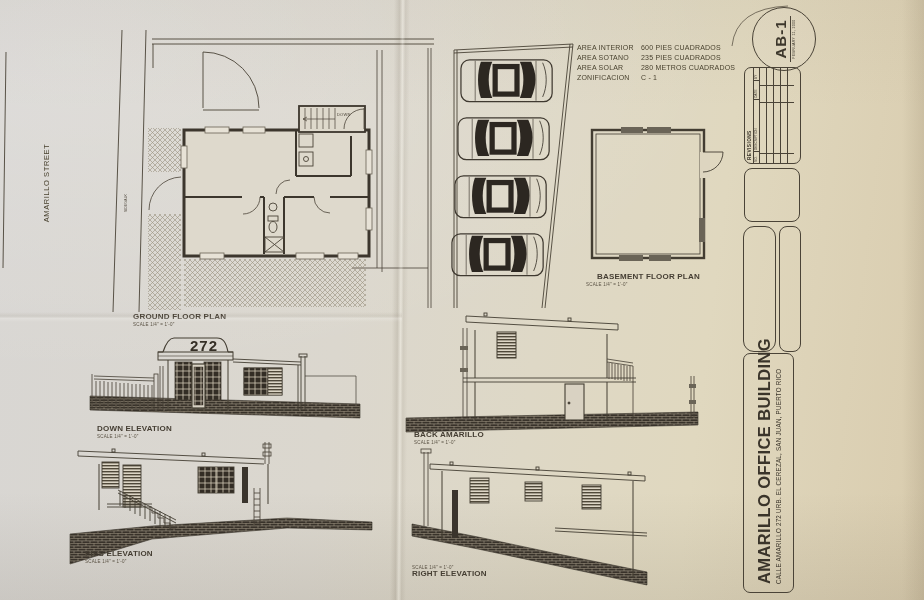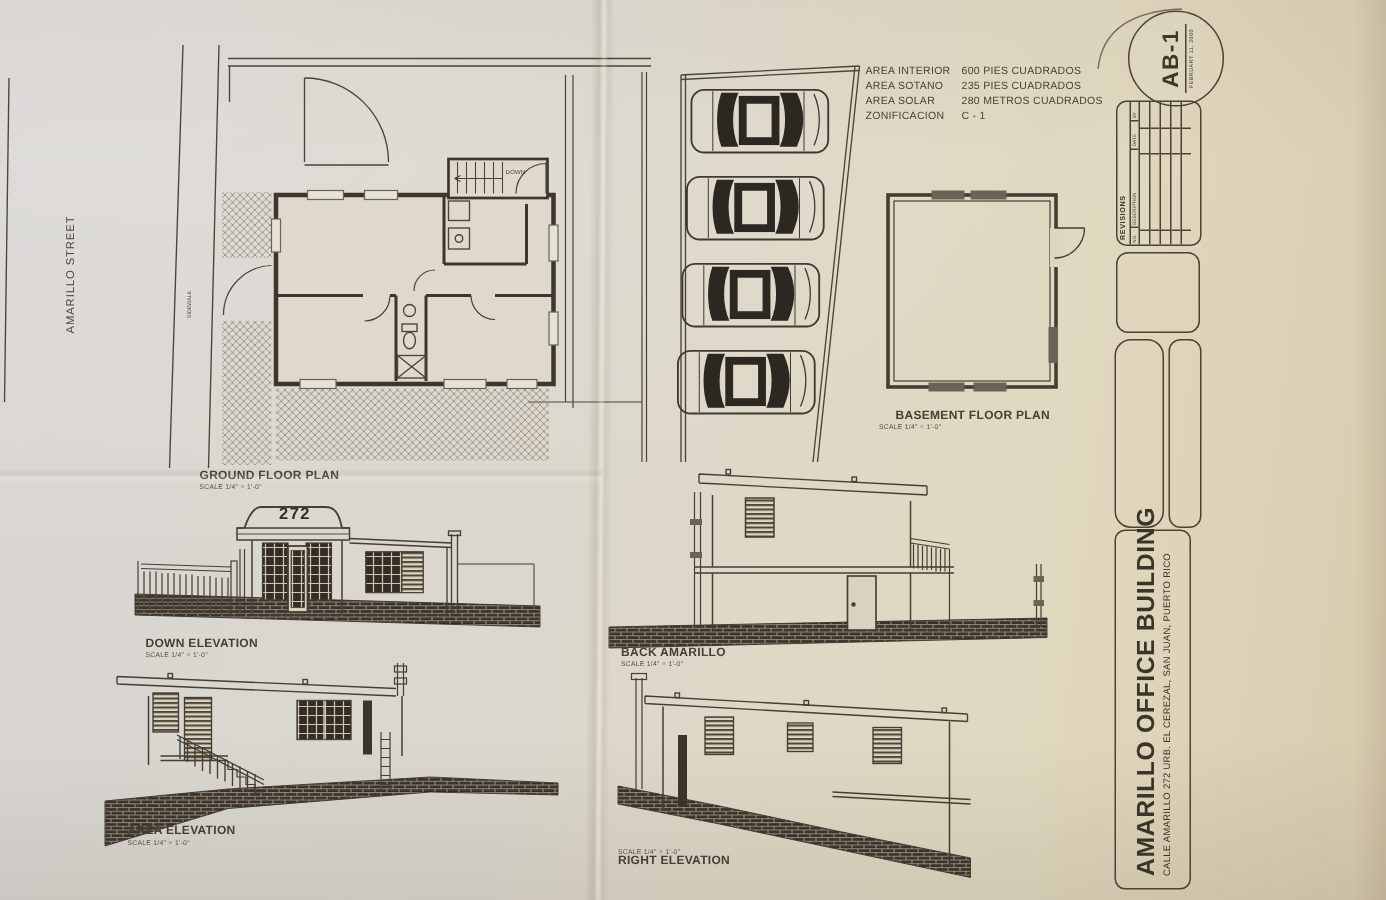--- a/index.html
+++ b/index.html
@@ -17,21 +17,21 @@
     background:linear-gradient(180deg, rgba(0,0,0,0), rgba(110,100,82,.10) 40%, rgba(255,255,252,.18) 65%, rgba(0,0,0,0));}
   .paper-edge{position:absolute;right:0;top:0;width:22px;height:600px;pointer-events:none;
     background:linear-gradient(90deg, rgba(0,0,0,0), rgba(130,115,88,.18));}
   svg{position:absolute;overflow:visible;}
   .lbl{position:absolute;color:#453e33;font-weight:600;letter-spacing:.2px;font-size:8px;white-space:nowrap;}
   .scale{position:absolute;color:#5a5244;font-weight:400;font-size:4.5px;letter-spacing:.2px;white-space:nowrap;}
   .tiny{position:absolute;color:#4a4337;font-size:4px;letter-spacing:.2px;white-space:nowrap;}
   .rot{position:absolute;transform:rotate(-90deg);transform-origin:0 0;}
   .street-lbl{width:90px;height:16px;font-size:7.5px;letter-spacing:.6px;color:#49422f;text-align:center;}
   .sidewalk-lbl{width:26px;height:8px;font-size:3.5px;color:#4a4337;}
-  .house-no{position:absolute;left:186px;top:337px;width:32px;text-align:left;font-size:11px;font-weight:700;color:#352f26;letter-spacing:1px;}
+  .house-no{position:absolute;left:186px;top:337px;width:32px;text-align:right;font-size:15px;font-weight:700;color:#352f26;letter-spacing:1px;}
   
   .area-info{position:absolute;left:577px;top:43px;font-size:7px;line-height:10px;color:#49422f;letter-spacing:.2px;}
   .area-row{display:flex;}
   .area-row .al{width:64px;}
   
   .seal{left:752px;top:71px;width:62px;height:62px;border:1.4px solid #4a4337;border-radius:50%;
     display:flex;flex-direction:column;align-items:center;justify-content:center;color:#3d372c;background:rgba(255,255,250,.06);}
   .seal .num{font-size:15px;font-weight:700;letter-spacing:1px;border-bottom:1.2px solid #4a4337;padding:0 3px 1px;}
   .seal .date{font-size:3.6px;margin-top:1.5px;letter-spacing:.3px;}
   .rev{left:744px;top:164px;width:95px;height:55px;border:1.3px solid #4a4337;border-radius:7px;color:#3d372c;overflow:hidden;}
@@ -344,21 +344,21 @@
 
   <div class="lbl" style="left:586px;top:272px;margin-left:11px;">BASEMENT FLOOR PLAN</div>
   <div class="scale" style="left:586px;top:282px;">SCALE 1/4" = 1'-0"</div>
 
   <div class="lbl" style="left:97px;top:424px;">DOWN ELEVATION</div>
   <div class="scale" style="left:97px;top:434px;">SCALE 1/4" = 1'-0"</div>
 
   <div class="lbl" style="left:414px;top:430px;">BACK AMARILLO</div>
   <div class="scale" style="left:414px;top:440px;">SCALE 1/4" = 1'-0"</div>
 
-  <div class="lbl" style="left:85px;top:549px;">AREA ELEVATION</div>
+  <div class="lbl" style="left:85px;top:549px;">PIES ELEVATION</div>
   <div class="scale" style="left:85px;top:559px;">SCALE 1/4" = 1'-0"</div>
 
   <div class="lbl" style="left:412px;top:569px;">RIGHT ELEVATION</div>
   <div class="scale" style="left:412px;top:565px;">SCALE 1/4" = 1'-0"</div>
 
   <div class="area-info">
     <div class="area-row">
       <span class="al">AREA INTERIOR</span>
       <span>600 PIES CUADRADOS</span>
     </div>

